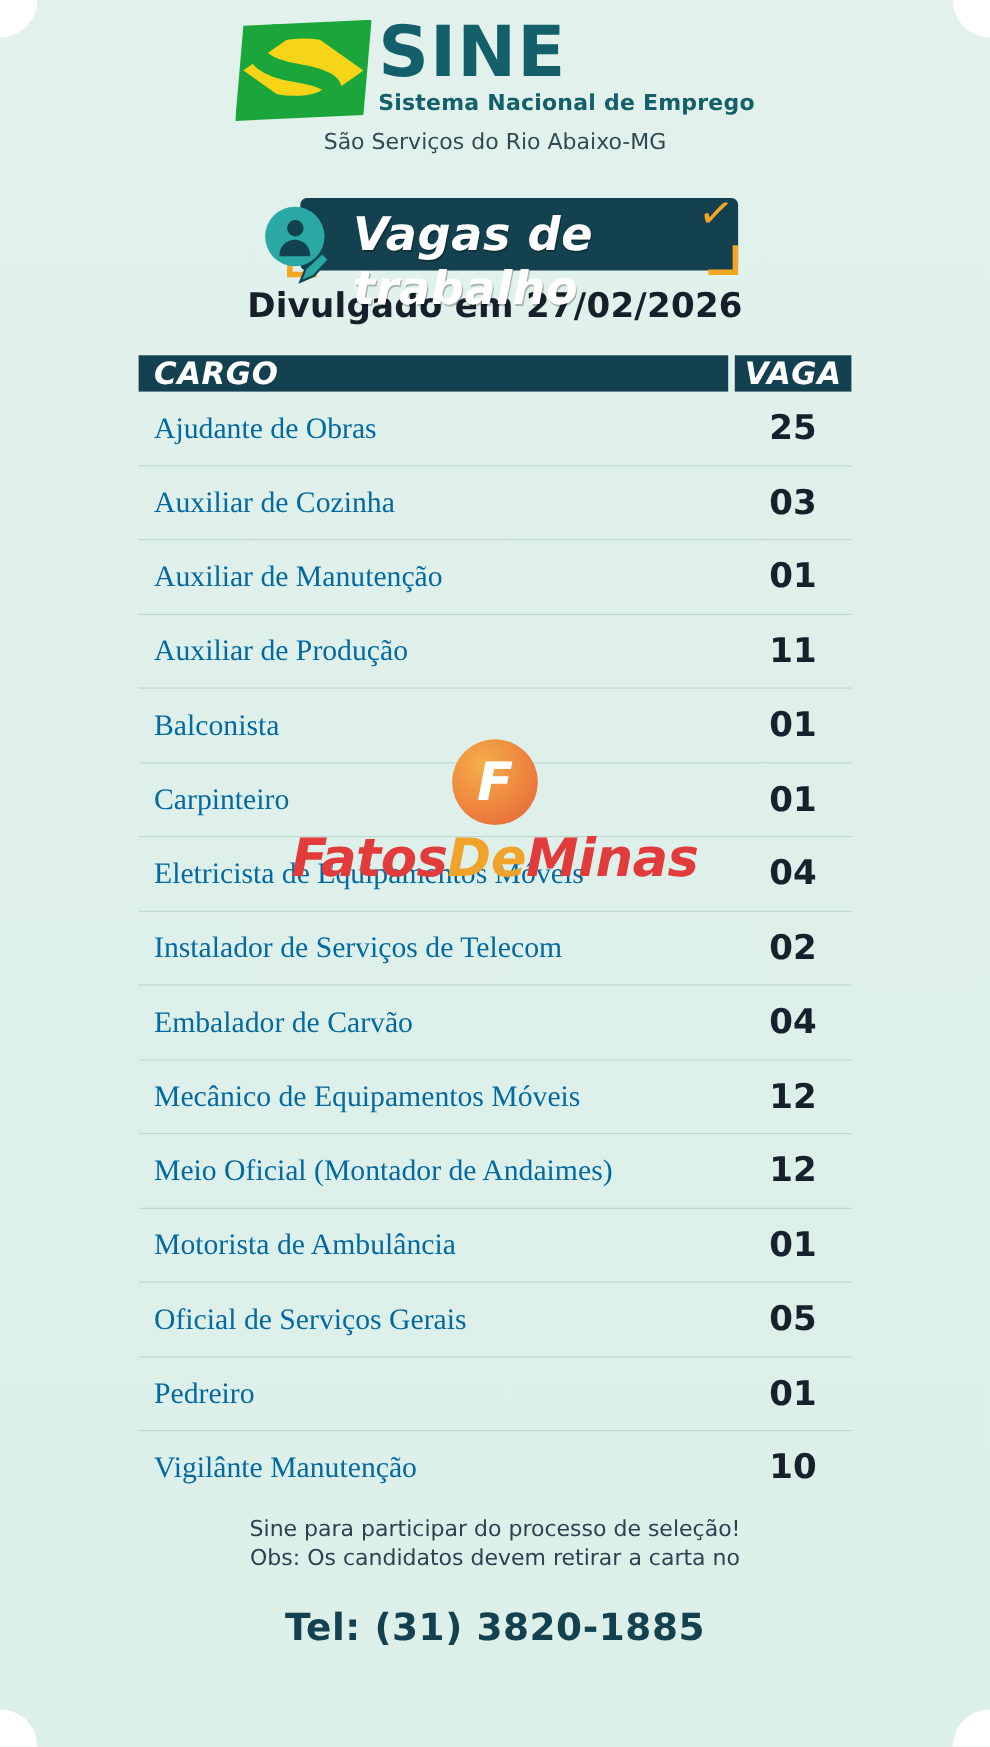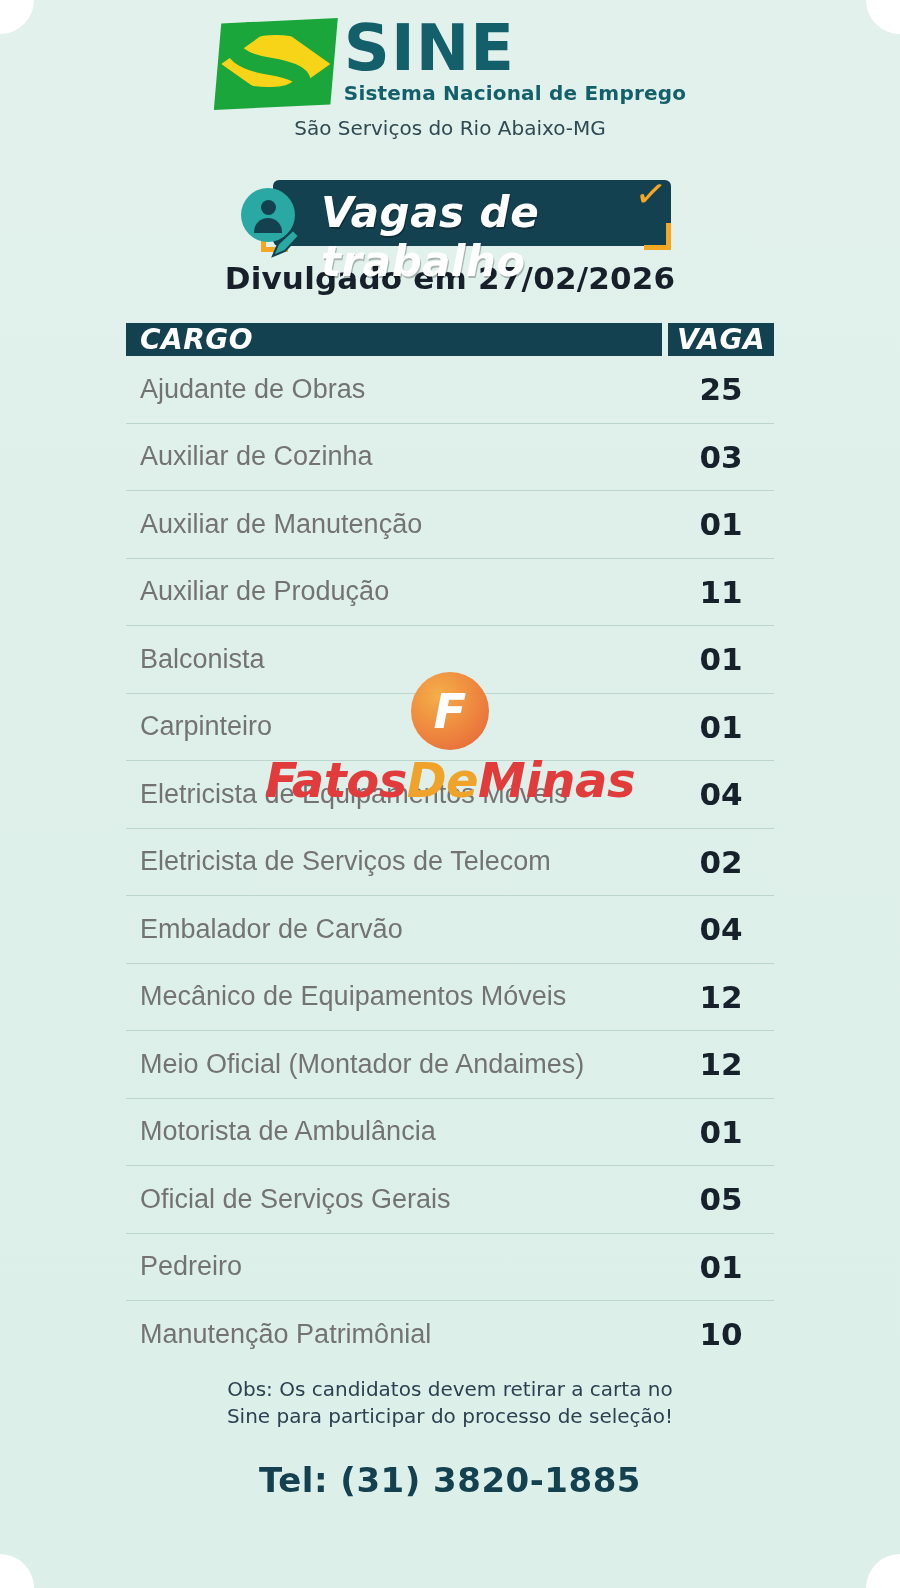--- a/index.html
+++ b/index.html
@@ -219,22 +219,22 @@
     display: flex;
     align-items: center;
     height: 66.5px;
     border-bottom: 1px solid #bcd6ce;
   }
   .row:last-of-type { border-bottom: none; }
   .cargo {
     flex: 1;
     padding-left: 14px;
     font-size: 27px;
-    color: #737373;
-    font-family: Liberation Sans, sans-serif;
+    color: #0369a1;
+    font-family: Liberation Serif, serif;
   }
   .vaga {
     width: 106px;
     text-align: center;
     font-size: 31px;
     font-weight: bold;
     color: #16212b;
   }
 
   
@@ -370,21 +370,21 @@
   </div>
   <div class="row">
     <div class="cargo">Carpinteiro</div>
     <div class="vaga">01</div>
   </div>
   <div class="row">
     <div class="cargo">Eletricista de Equipamentos Móveis</div>
     <div class="vaga">04</div>
   </div>
   <div class="row">
-    <div class="cargo">Eletricista de Serviços de Telecom</div>
+    <div class="cargo">Instalador de Serviços de Telecom</div>
     <div class="vaga">02</div>
   </div>
   <div class="row">
     <div class="cargo">Embalador de Carvão</div>
     <div class="vaga">04</div>
   </div>
   <div class="row">
     <div class="cargo">Mecânico de Equipamentos Móveis</div>
     <div class="vaga">12</div>
   </div>
@@ -398,33 +398,33 @@
   </div>
   <div class="row">
     <div class="cargo">Oficial de Serviços Gerais</div>
     <div class="vaga">05</div>
   </div>
   <div class="row">
     <div class="cargo">Pedreiro</div>
     <div class="vaga">01</div>
   </div>
   <div class="row">
-    <div class="cargo">Manutenção Patrimônial</div>
+    <div class="cargo">Vigilânte Manutenção</div>
     <div class="vaga">10</div>
   </div>
 </div>
 
 <div class="watermark">
   <div class="wm-icon">
     <div class="ring"></div>
     <div class="f">F</div>
   </div>
   <div class="wm-text">
     <span class="a">Fatos</span><span class="b">De</span><span class="c">Minas</span>
   </div>
 </div>
 
 <div class="obs">
+  <div>Sine para participar do processo de seleção!</div>
   <div>Obs: Os candidatos devem retirar a carta no</div>
-  <div>Sine para participar do processo de seleção!</div>
 </div>
 
 <div class="tel">Tel: (31) 3820-1885</div>
 
 </body></html>

